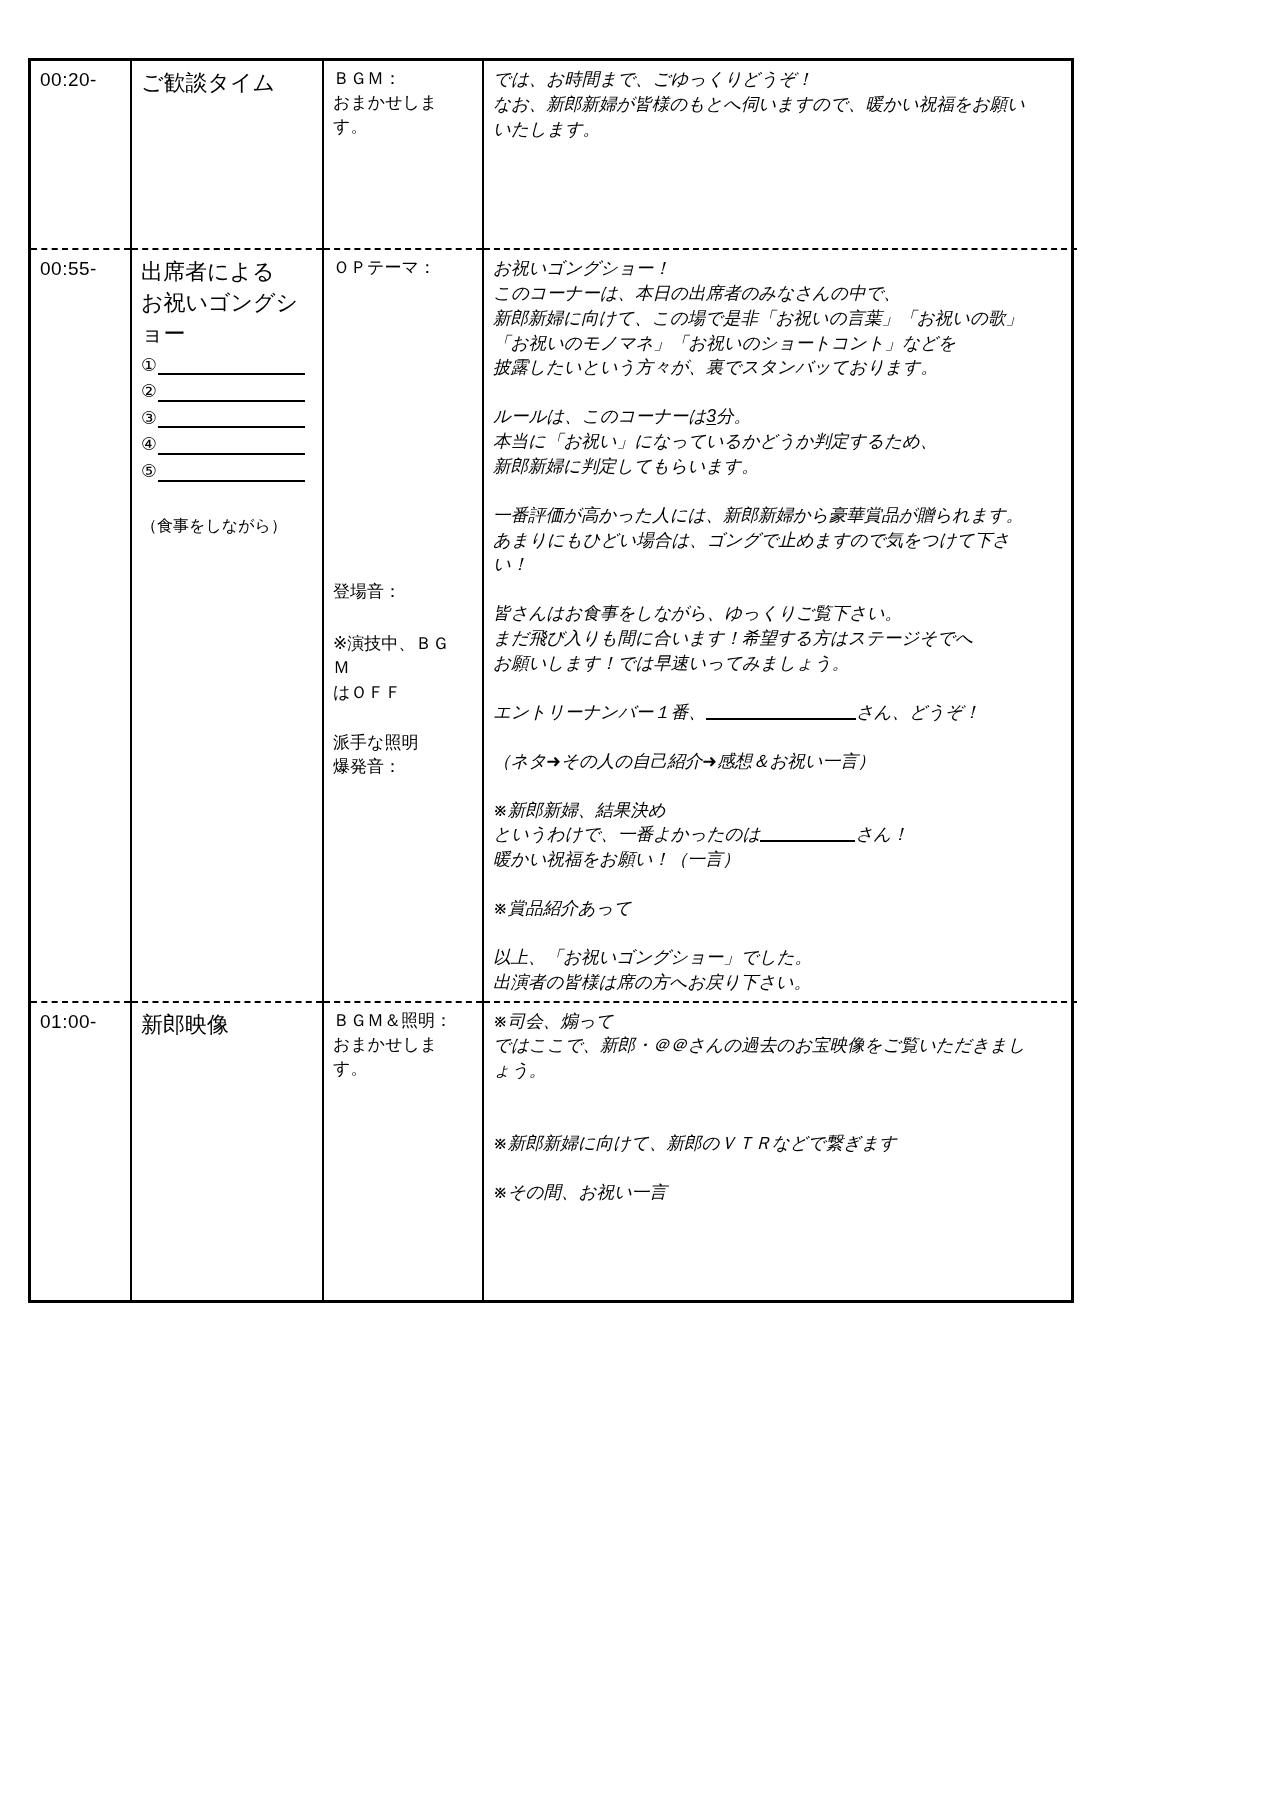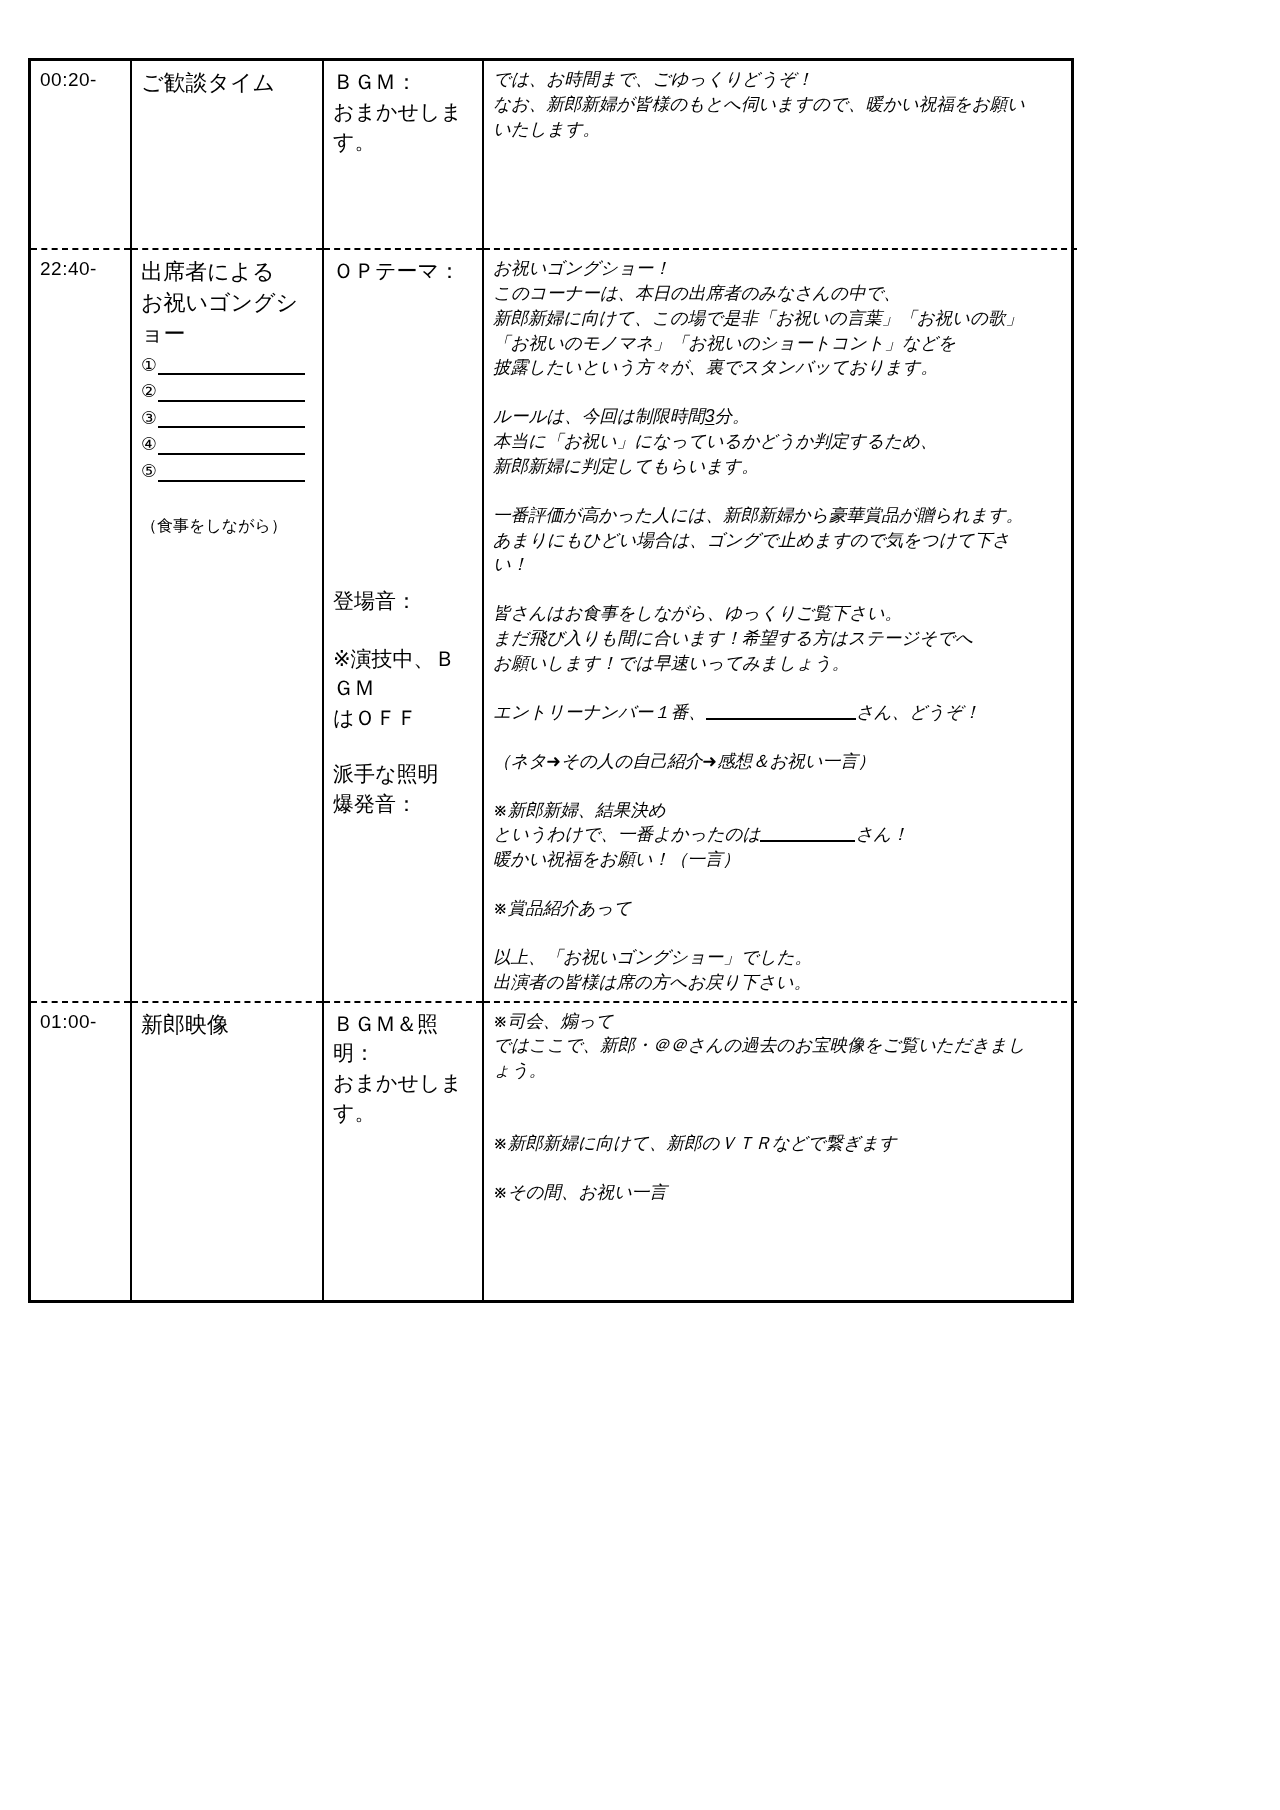--- a/index.html
+++ b/index.html
@@ -72,21 +72,21 @@
     letter-spacing: 0.5px;
     white-space: nowrap;
   }
 
   .seg-title {
     font-size: 22px;
     white-space: pre-line;
   }
 
   .cue-block {
-    font-size: 21px;
+    font-size: 17px;
     white-space: pre-line;
   }
   .cue-spacer-sm { height: 300px; }
   .cue-spacer-md { height: 26px; }
   .cue-spacer-lg { height: 28px; }
 
   .script {
     font-size: 17.5px;
     white-space: pre-line;
     font-style: italic;
@@ -170,21 +170,21 @@
           </td>
           <td class="script-cell">
             <div class="script">では、お時間まで、ごゆっくりどうぞ！
 なお、新郎新婦が皆様のもとへ伺いますので、暖かい祝福をお願い
 いたします。</div>
           </td>
         </tr>
 
         <tr class="row row-2">
           <td class="time">
-            <div class="time-text">22:40-</div>
+            <div class="time-text">00:55-</div>
           </td>
           <td class="seg row2-seg-cell">
             <div class="seg-title">出席者による
 お祝いゴングショー</div>
             <ul class="blank-list">
               <li>
                 <span class="num">①</span>
                 <span class="rule"></span>
               </li>
               <li>
@@ -217,21 +217,21 @@
             <div class="cue-block">派手な照明
 爆発音：</div>
           </td>
           <td class="script-cell">
             <div class="script">お祝いゴングショー！
 このコーナーは、本日の出席者のみなさんの中で、
 新郎新婦に向けて、この場で是非「お祝いの言葉」「お祝いの歌」
 「お祝いのモノマネ」「お祝いのショートコント」などを
 披露したいという方々が、裏でスタンバッております。</div>
             <div class="gap"></div>
-            <div class="script"><span>ルールは、今回は制限時間</span><u class="num-underline">3</u><span>分。</span></div>
+            <div class="script"><span>ルールは、このコーナーは</span><u class="num-underline">3</u><span>分。</span></div>
             <div class="script">本当に「お祝い」になっているかどうか判定するため、
 新郎新婦に判定してもらいます。</div>
             <div class="gap"></div>
             <div class="script">一番評価が高かった人には、新郎新婦から豪華賞品が贈られます。
 あまりにもひどい場合は、ゴングで止めますので気をつけて下さ
 い！</div>
             <div class="gap"></div>
             <div class="script">皆さんはお食事をしながら、ゆっくりご覧下さい。
 まだ飛び入りも間に合います！希望する方はステージそでへ
 お願いします！では早速いってみましょう。</div>

